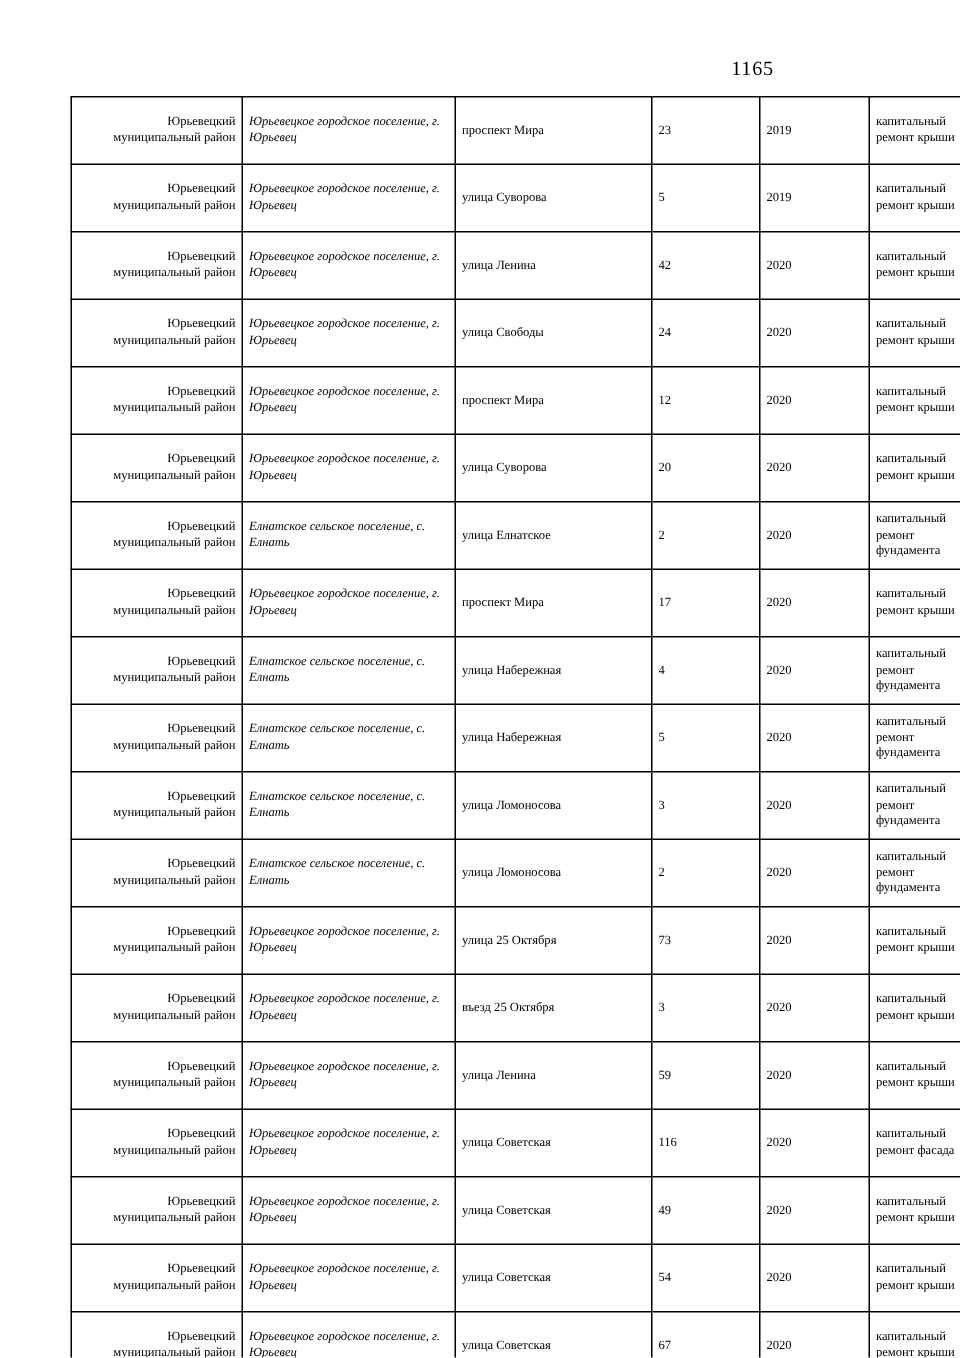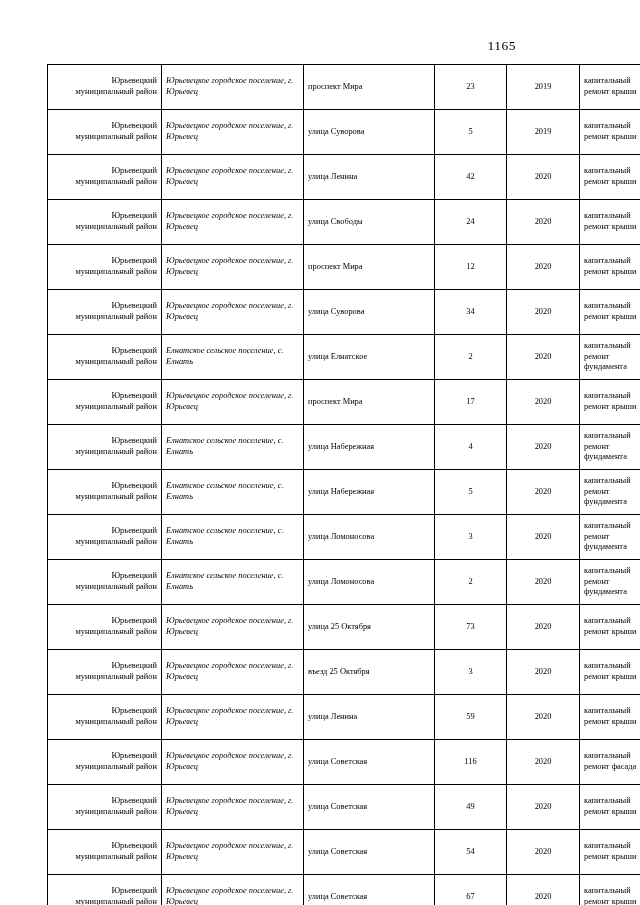--- a/index.html
+++ b/index.html
@@ -44,22 +44,22 @@
     border: 1px solid #000000;
     vertical-align: middle;
     font-size: 8.4px;
     line-height: 1.28;
     padding: 3px 4px;
     font-family: "Liberation Serif", serif;
   }
   td.c-district { width: 105px; text-align: right; }
   td.c-settlement { width: 133px; text-align: left; padding-left: 6px; font-style: italic; }
   td.c-street { width: 122px; text-align: left; padding-left: 7px; }
-  td.c-house { width: 63px; text-align: center; }
-  td.c-year { width: 64px; text-align: center; }
+  td.c-house { width: 63px; }
+  td.c-year { width: 64px; }
   td.c-work { width: 58px; text-align: left; padding-left: 5px; }
   .row-tall td { height: 38px; }
 </style>
 </head>
 <body>
 
 <div class="page">
 
   <div class="page-number">1165</div>
 
@@ -103,21 +103,21 @@
             <td class="c-settlement">Юрьевецкое городское поселение, г. Юрьевец</td>
             <td class="c-street">проспект Мира</td>
             <td class="c-house">12</td>
             <td class="c-year">2020</td>
             <td class="c-work">капитальный ремонт крыши</td>
           </tr>
           <tr class="row-tall">
             <td class="c-district">Юрьевецкий муниципальный район</td>
             <td class="c-settlement">Юрьевецкое городское поселение, г. Юрьевец</td>
             <td class="c-street">улица Суворова</td>
-            <td class="c-house">34</td>
+            <td class="c-house">20</td>
             <td class="c-year">2020</td>
             <td class="c-work">капитальный ремонт крыши</td>
           </tr>
           <tr class="row-tall">
             <td class="c-district">Юрьевецкий муниципальный район</td>
             <td class="c-settlement">Елнатское сельское поселение, с. Елнать</td>
             <td class="c-street">улица Елнатское</td>
             <td class="c-house">2</td>
             <td class="c-year">2020</td>
             <td class="c-work">капитальный ремонт фундамента</td>

